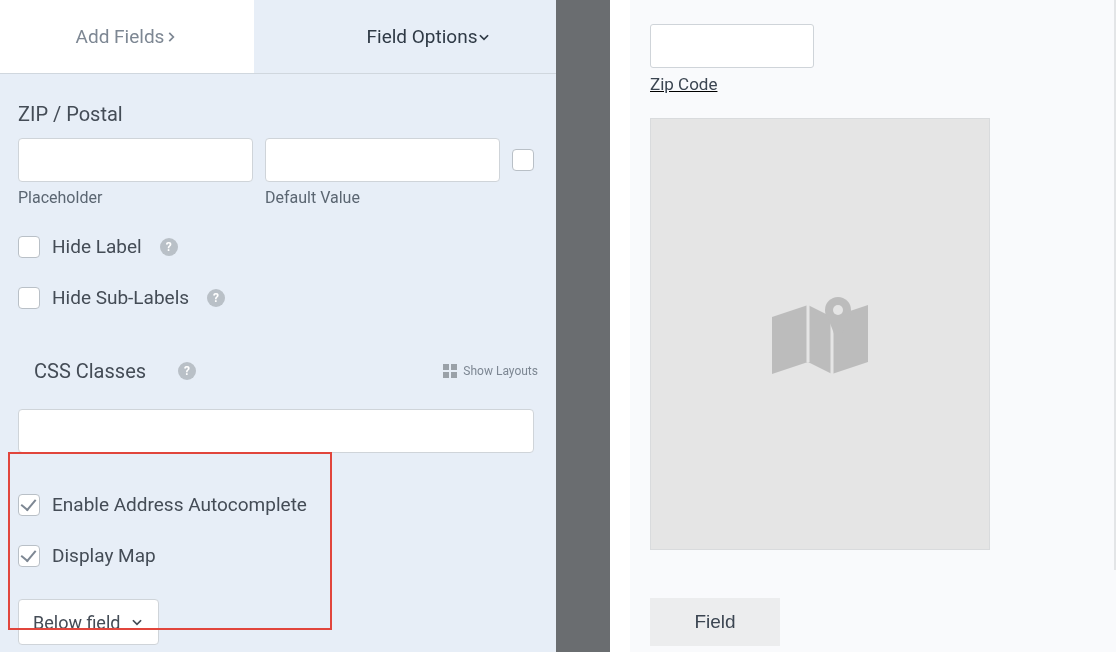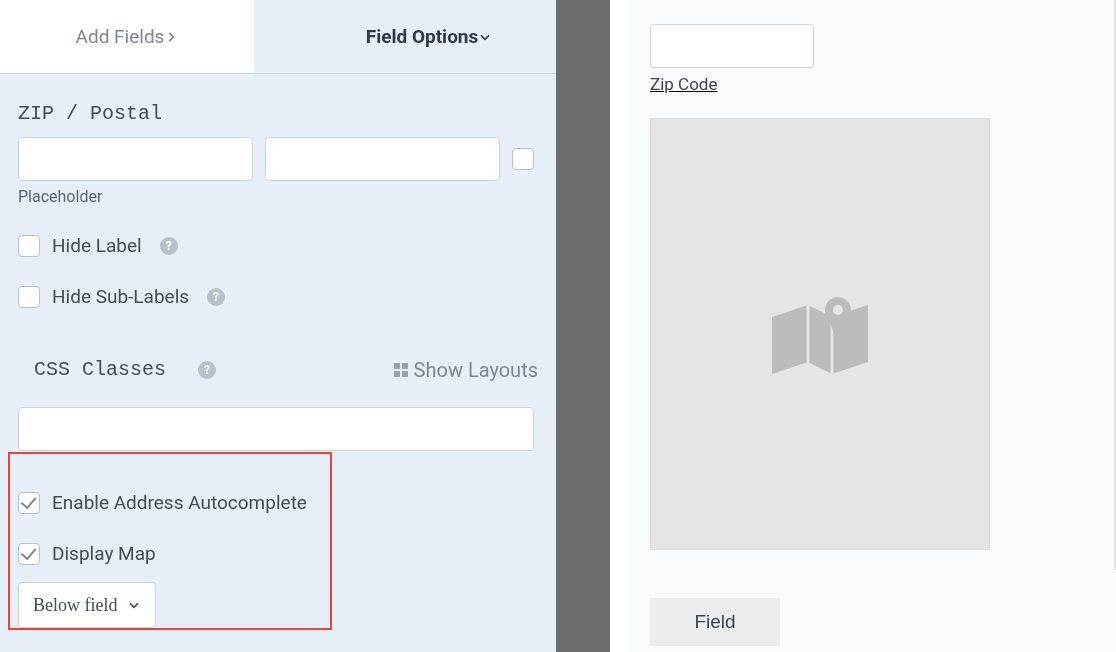--- a/index.html
+++ b/index.html
@@ -36,37 +36,36 @@
     font-size: 19px;
     cursor: pointer;
   }
   .tab-add {
     background: #fff;
     color: #7d8793;
   }
   .tab-options {
     background: #e7eef7;
     color: #2f3a46;
-    font-weight: 700;
+    font-weight: 400;
     padding-left: 48px;
   }
   .tab svg { width: 14px; height: 14px; }
   .tab-add svg { stroke: #7d8793; }
   .tab-options svg { stroke: #2f3a46; }
 
   .panel-body {
     padding: 20px 18px 10px 18px;
     font-size: 18px;
     color: #444c56;
   }
   .section-label {
     font-size: 20px;
     color: #444c56;
     margin: 8px 0 12px 0;
-    font-family: Liberation Mono, monospace;
   }
   .two-inputs {
     display: flex;
     gap: 12px;
     align-items: flex-start;
   }
   .field-col { flex: 1; }
   .text-input {
     width: 100%;
     height: 44px;
@@ -135,21 +134,21 @@
     display: flex;
     align-items: center;
     justify-content: space-between;
     margin-top: 34px;
   }
   .show-layouts {
     display: flex;
     align-items: center;
     gap: 6px;
     color: #7d8793;
-    font-size: 20px;
+    font-size: 12px;
     cursor: pointer;
   }
   .grid-icon {
     display: inline-grid;
     grid-template-columns: 6px 6px;
     grid-template-rows: 6px 6px;
     gap: 2px;
   }
   .grid-icon span { background: #9aa1a8; }
 
@@ -162,33 +161,32 @@
     position: absolute;
     left: 8px;
     top: 452px;
     width: 324px;
     height: 178px;
     border: 2px solid #e1453c;
     pointer-events: none;
   }
 
   .select-wrap {
-    margin-top: 17px;
+    margin-top: 32px;
     display: inline-flex;
     align-items: center;
     height: 46px;
     border: 1px solid #cfd4d9;
     border-radius: 4px;
     background: #fff;
     padding: 0 14px;
     gap: 10px;
     font-size: 18px;
     color: #444c56;
     cursor: pointer;
-    font-family: Liberation Serif, serif;
   }
   .select-wrap svg { width: 14px; height: 14px; stroke: #444c56; }
 
   
   .divider {
     width: 54px;
     height: 100%;
     background: #6a6d70;
   }
   .right-gutter {
@@ -277,20 +275,21 @@
     <div class="panel-body">
       <div class="section-label">ZIP / Postal</div>
 
       <div class="two-inputs">
         <div class="field-col">
           <input class="text-input" type="text" style="">
           <div class="sub-label">Placeholder</div>
         </div>
         <div class="field-col">
           <input class="text-input" type="text" style="">
+          <div class="sub-label">Default Value</div>
         </div>
         <div class="small-check-col">
           <div class="checkbox"></div>
         </div>
       </div>
 
       <div class="opt-row">
         <div class="checkbox"></div>
         <span>Hide Label</span>
         <span class="help-icon">?</span>

